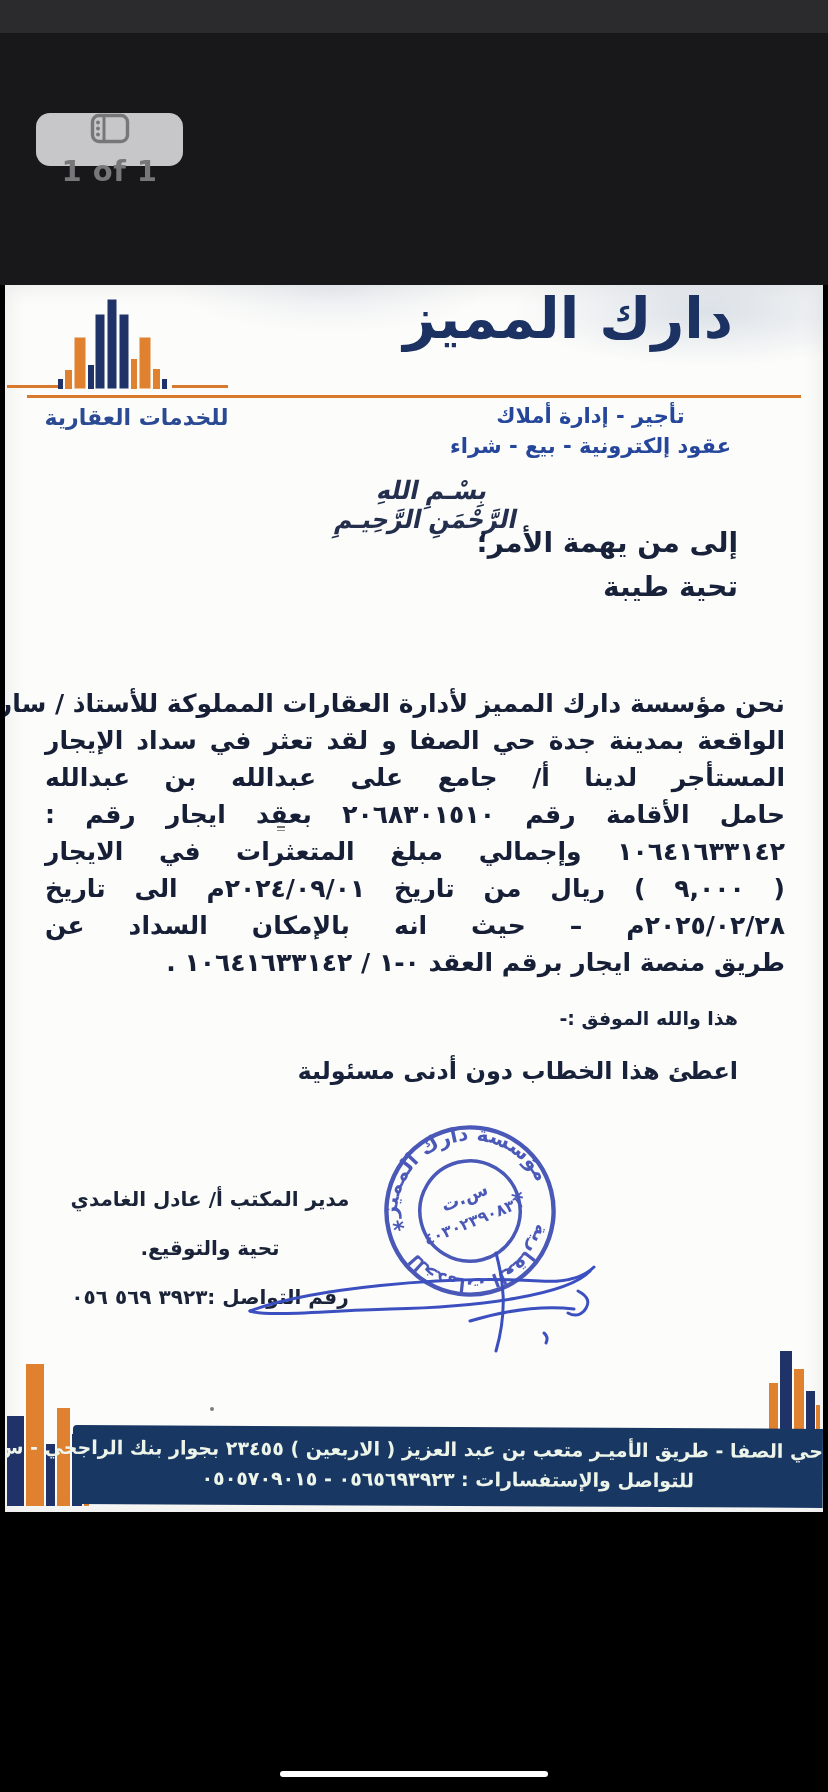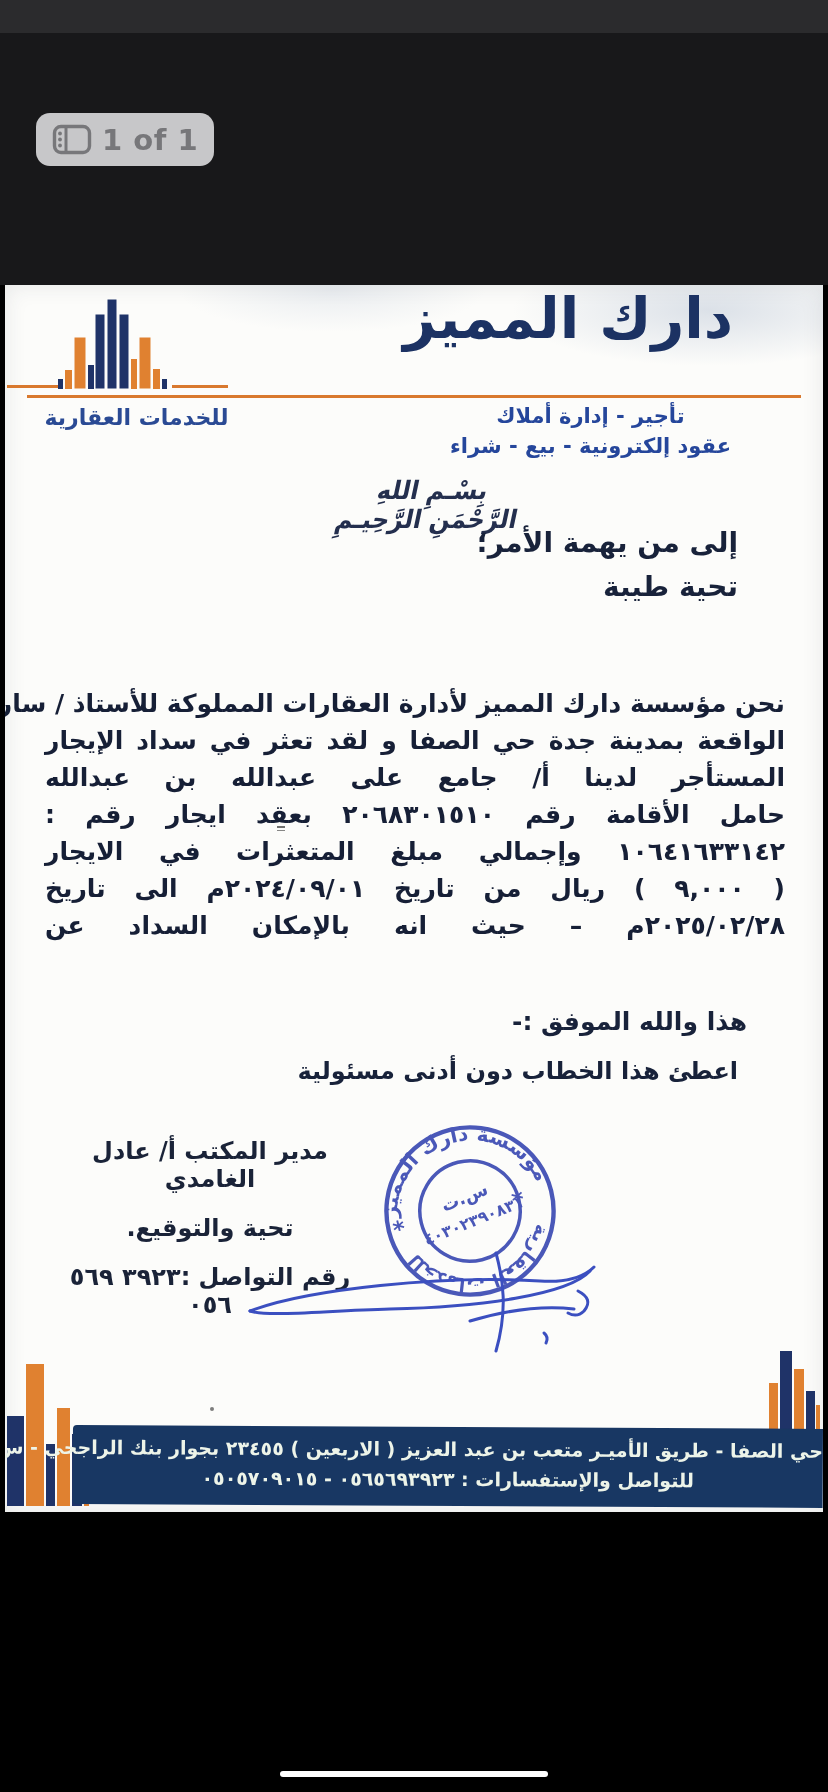--- a/index.html
+++ b/index.html
@@ -4,21 +4,21 @@
 <style>
   * { margin:0; padding:0; box-sizing:border-box; }
   body { background:#000; font-family:"DejaVu Sans", sans-serif; }
   .screen { position:relative; width:828px; height:1792px; background:#000; overflow:hidden; margin:0 auto; }
 
   
   .top-area { position:absolute; left:0; top:0; width:828px; height:285px; background:#18181a; }
   .status-strip { position:absolute; left:0; top:0; width:828px; height:33px; background:#2b2b2d; }
   .page-badge { position:absolute; left:36px; top:113px; height:53px; min-width:147px;
     background:#c7c7c9; border-radius:14px; display:flex; align-items:center; gap:10px;
-    padding:0 16px; cursor:pointer; }
+    padding:0 16px; cursor:pointer;flex-direction:column; }
   .page-badge .label { color:#77777a; font-size:29px; font-weight:600; letter-spacing:.5px; }
   .home-indicator { position:absolute; left:280px; top:1771px; width:268px; height:6px;
     background:#fff; border-radius:3px; }
 
   
   .doc-page { position:absolute; left:5px; top:285px; width:818px; height:1227px;
     direction:rtl; overflow:hidden; color:#18223a;
     background:
       radial-gradient(ellipse 280px 80px at 86% 25px, rgba(187,198,214,.5), transparent 70%),
       radial-gradient(ellipse 220px 60px at 40% 5px, rgba(187,198,214,.28), transparent 70%),
@@ -45,25 +45,25 @@
   .body-text { position:absolute; right:38px; left:40px; top:400px;
     font-size:25px; font-weight:bold; line-height:37px; color:#161f36; }
   .body-text .ln { text-align:right; white-space:nowrap; }
   .body-text .ln.just { text-align-last:justify; text-align:justify; white-space:normal; }
 
   .artifact-a { position:absolute; left:272px; top:541px; width:8px; height:5px;
     border-top:2px solid #4c4c4c; border-bottom:1px solid #6a6a6a; opacity:.8; }
   .artifact-b { position:absolute; left:205px; top:1122px; width:4px; height:4px;
     background:#5c5c5c; border-radius:50%; opacity:.8; }
 
-  .closing { position:absolute; right:76px; top:722px; font-size:25px; font-weight:bold; }
+  .closing { position:absolute; right:85px; top:722px; font-size:19px; font-weight:bold; }
   .disclaimer { position:absolute; right:85px; top:772px; font-size:24px; font-weight:bold; }
 
-  .signature-block { position:absolute; left:50px; top:852px; width:310px; text-align:center;
-    font-size:24px; font-weight:bold; color:#1a2338; }
+  .signature-block { position:absolute; left:50px; top:900px; width:310px; text-align:center;
+    font-size:20px; font-weight:bold; color:#1a2338; }
   .signature-block .sig-ln { margin-bottom:21px; line-height:28px; }
 
   .stamp { position:absolute; left:377px; top:838px; width:176px; height:176px;
     transform:rotate(-14deg); opacity:.85; z-index:2; }
   .scribble { position:absolute; left:233px; top:962px; width:368px; height:112px; z-index:3; }
 
   .corner-left { position:absolute; left:2px; bottom:2px; z-index:1; }
   .corner-right { position:absolute; right:3px; top:1066px; z-index:1; }
 
   .footer-band { position:absolute; left:68px; top:1140px; width:750px; height:79px;
@@ -130,20 +130,21 @@
     <div class="salutation">
       <div>إلى من يهمة الأمر؛</div>
       <div>تحية طيبة</div>
     </div>
 
     <div class="body-text">
       <div class="ln">نحن مؤسسة دارك المميز لأدارة العقارات المملوكة للأستاذ / سارة عوض محمد العتيبي</div>
       <div class="ln just">الواقعة بمدينة جدة حي الصفا  و لقد تعثر في سداد الإيجار المستأجر لدينا أ/ جامع على عبدالله بن عبدالله</div>
       <div class="ln just">حامل الأقامة رقم ٢٠٦٨٣٠١٥١٠ بعقد ايجار رقم : ١٠٦٤١٦٣٣١٤٢ وإجمالي مبلغ المتعثرات في الايجار</div>
       <div class="ln just">( ٩,٠٠٠ ) ريال من تاريخ ٢٠٢٤/٠٩/٠١م الى تاريخ ٢٠٢٥/٠٢/٢٨م – حيث انه بالإمكان السداد عن</div>
+      <div class="ln">طريق منصة ايجار برقم العقد ٠-١ / ١٠٦٤١٦٣٣١٤٢ .</div>
     </div>
 
     <div class="artifact-a"></div>
     <div class="artifact-b"></div>
 
     <div class="closing">هذا والله الموفق :-</div>
     <div class="disclaimer">اعطئ هذا الخطاب دون أدنى مسئولية</div>
 
     <div class="signature-block">
       <div class="sig-ln">مدير المكتب أ/ عادل الغامدي</div>

